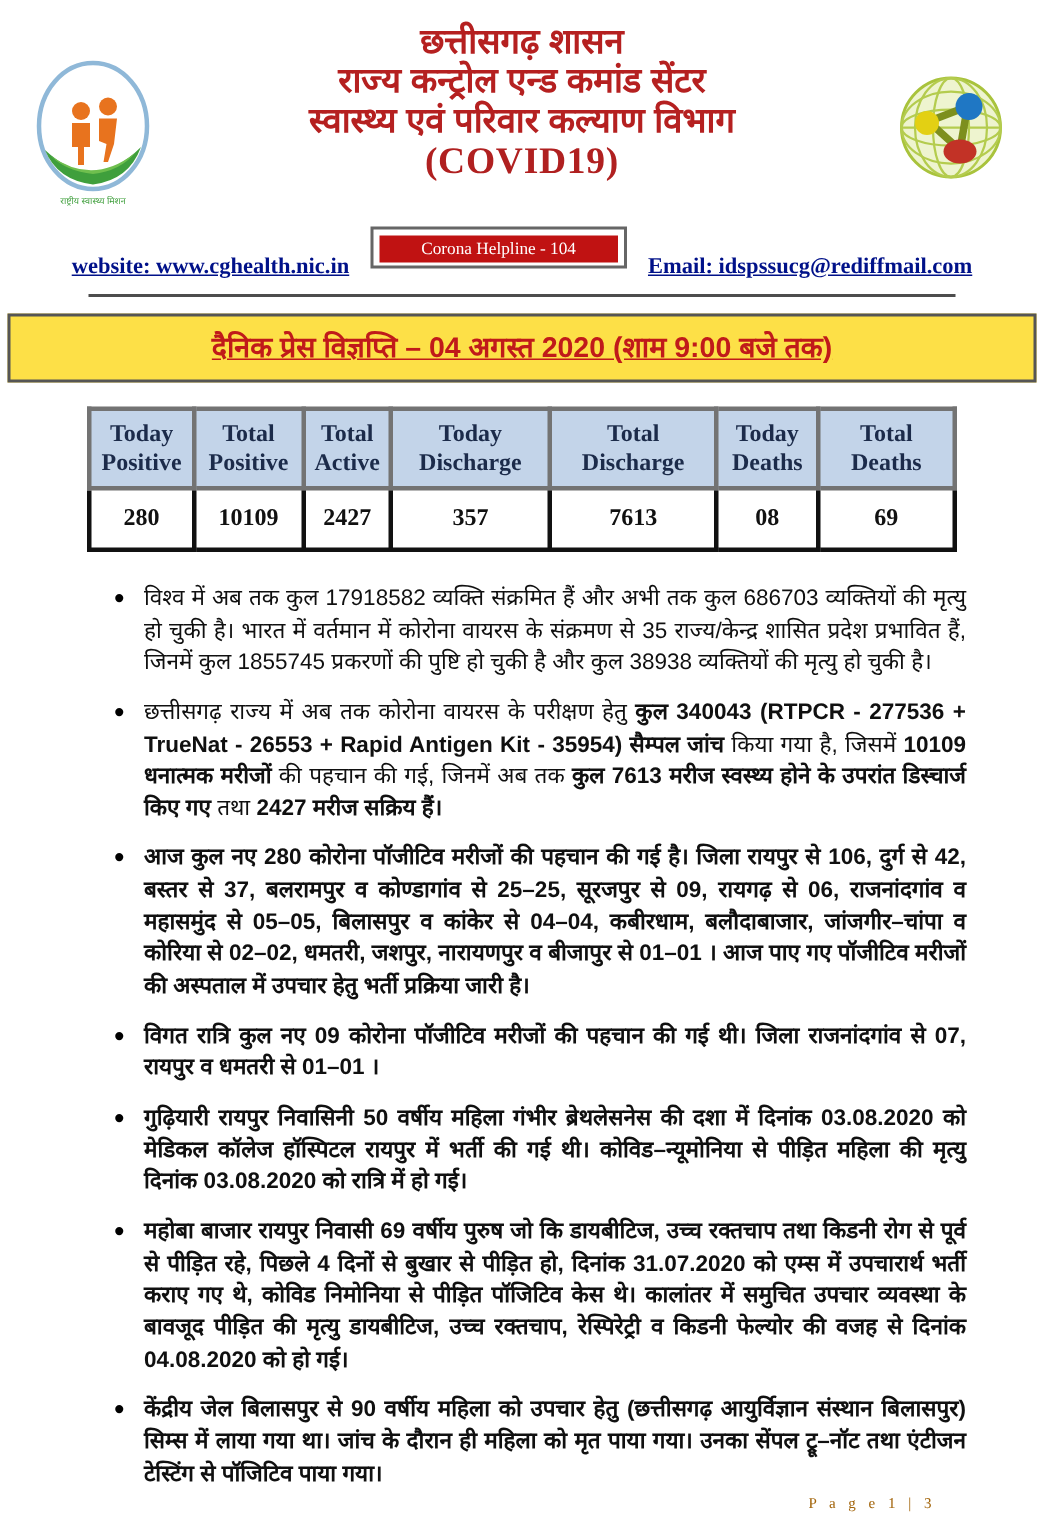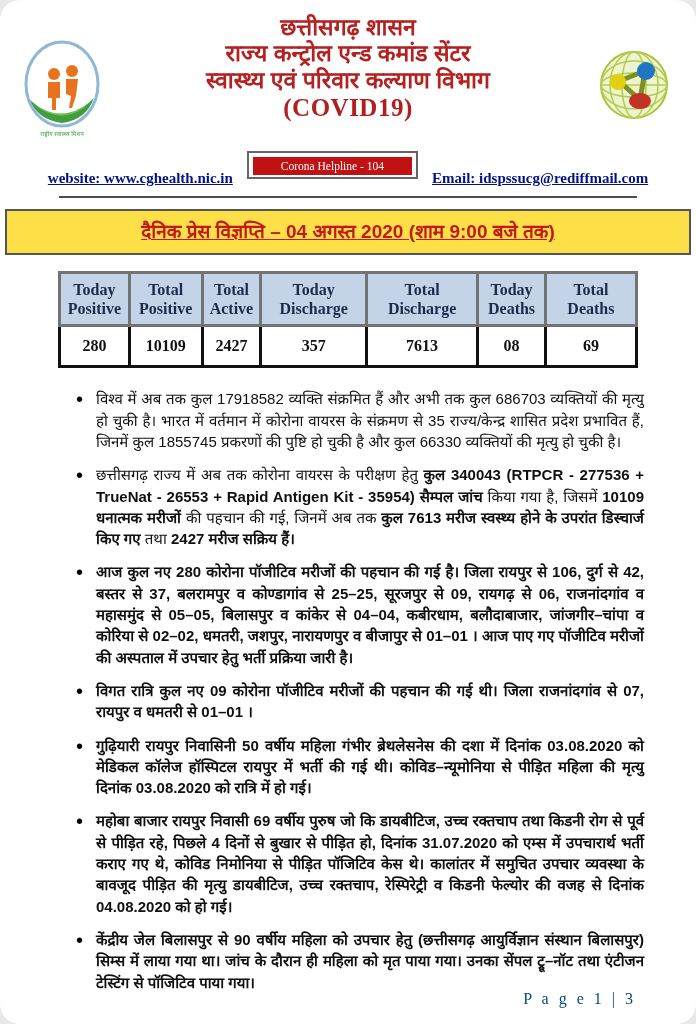--- a/index.html
+++ b/index.html
@@ -1,20 +1,20 @@
 <!DOCTYPE html>
 <html><head>
 <meta charset="utf-8">
 <style>
   * { margin:0; padding:0; box-sizing:border-box; }
   html,body { background:#e9e9e9; }
   .page {
     width:696px; height:1024px; margin:0 auto; background:#ffffff;
     position:relative; overflow:hidden;
-    font-family:"Liberation Serif", serif; color:#111;border-radius:20px;
+    font-family:"Liberation Serif", serif; color:#111;
   }
   
   .header-flex { display:flex; justify-content:space-between; align-items:flex-start; padding:14px 16px 0 16px; }
   .logo-box { flex:0 0 92px; display:flex; justify-content:center; }
   .logo-left { padding-top:24px; }
   .logo-right { padding-top:32px; }
   .header-center { flex:1; text-align:center; }
   .h-hindi { color:#b52020; font-weight:bold; font-size:23px; line-height:1.15; font-family:"Liberation Sans","DejaVu Sans",sans-serif; }
   .h-covid { color:#b02020; font-weight:bold; font-size:25px; letter-spacing:.5px; margin-top:1px; font-family:"Liberation Serif",serif; }
   
@@ -49,22 +49,22 @@
   .bullet-list { list-style:none; margin:20px 52px 0 74px; padding:0; }
   .bullet-list li {
     position:relative; padding-left:22px; margin-bottom:12px;
     font-size:15px; line-height:1.42; text-align:justify; color:#101010;
     font-family:"Liberation Sans","DejaVu Sans",sans-serif;
   }
   .bullet-list li::before { content:"\2022"; position:absolute; left:2px; top:-3px; font-size:20px; color:#000; }
   .seg-b { font-weight:bold; }
   
   .footer-page {
-    position:absolute; right:60px; bottom:16px; color:#0c4a6e;
-    letter-spacing:3px; font-size:16px; font-family:"Liberation Serif",serif;
+    position:absolute; right:72px; bottom:16px; color:#a16207;
+    letter-spacing:3px; font-size:10px; font-family:"Liberation Serif",serif;
   }
 </style>
 </head>
 <body>
 
 <div class="page">
 
   <div class="header-flex">
     <div class="logo-box logo-left">
       <svg width="84" height="104" viewBox="0 0 84 104">
@@ -142,21 +142,21 @@
       <td>2427</td>
       <td>357</td>
       <td>7613</td>
       <td>08</td>
       <td>69</td>
     </tr>
   </tbody>
     </table>
 
   <ul class="bullet-list">
-      <li><span>विश्व में अब तक कुल 17918582 व्यक्ति संक्रमित हैं और अभी तक कुल 686703 व्यक्तियों की मृत्यु हो चुकी है। भारत में वर्तमान में कोरोना वायरस के संक्रमण से 35 राज्य/केन्द्र शासित प्रदेश प्रभावित हैं, जिनमें कुल 1855745 प्रकरणों की पुष्टि हो चुकी है और कुल 66330 व्यक्तियों की मृत्यु हो चुकी है।</span></li>
+      <li><span>विश्व में अब तक कुल 17918582 व्यक्ति संक्रमित हैं और अभी तक कुल 686703 व्यक्तियों की मृत्यु हो चुकी है। भारत में वर्तमान में कोरोना वायरस के संक्रमण से 35 राज्य/केन्द्र शासित प्रदेश प्रभावित हैं, जिनमें कुल 1855745 प्रकरणों की पुष्टि हो चुकी है और कुल 38938 व्यक्तियों की मृत्यु हो चुकी है।</span></li>
       <li><span>छत्तीसगढ़ राज्य में अब तक कोरोना वायरस के परीक्षण हेतु </span><span class="seg-b">कुल 340043 (RTPCR - 277536 + TrueNat - 26553 + Rapid Antigen Kit - 35954) सैम्पल जांच </span><span>किया गया है, जिसमें </span><span class="seg-b">10109 धनात्मक मरीजों </span><span>की पहचान की गई, जिनमें अब तक </span><span class="seg-b">कुल 7613 मरीज स्वस्थ्य होने के उपरांत डिस्चार्ज किए गए </span><span>तथा </span><span class="seg-b">2427 मरीज सक्रिय हैं।</span></li>
       <li><span class="seg-b">आज कुल नए 280 कोरोना पॉजीटिव मरीजों की पहचान की गई है। जिला रायपुर से 106, दुर्ग से 42, बस्तर से 37, बलरामपुर व कोण्डागांव से 25–25, सूरजपुर से 09, रायगढ़ से 06, राजनांदगांव व महासमुंद से 05–05, बिलासपुर व कांकेर से 04–04, कबीरधाम, बलौदाबाजार, जांजगीर–चांपा व कोरिया से 02–02, धमतरी, जशपुर, नारायणपुर व बीजापुर से 01–01 । आज पाए गए पॉजीटिव मरीजों की अस्पताल में उपचार हेतु भर्ती प्रक्रिया जारी है।</span></li>
       <li><span class="seg-b">विगत रात्रि कुल नए 09 कोरोना पॉजीटिव मरीजों की पहचान की गई थी। जिला राजनांदगांव से 07, रायपुर व धमतरी से 01–01 ।</span></li>
       <li><span class="seg-b">गुढ़ियारी रायपुर निवासिनी 50 वर्षीय महिला गंभीर ब्रेथलेसनेस की दशा में दिनांक 03.08.2020 को मेडिकल कॉलेज हॉस्पिटल रायपुर में भर्ती की गई थी। कोविड–न्यूमोनिया से पीड़ित महिला की मृत्यु दिनांक 03.08.2020 को रात्रि में हो गई।</span></li>
       <li><span class="seg-b">महोबा बाजार रायपुर निवासी 69 वर्षीय पुरुष जो कि डायबीटिज, उच्च रक्तचाप तथा किडनी रोग से पूर्व से पीड़ित रहे, पिछले 4 दिनों से बुखार से पीड़ित हो, दिनांक 31.07.2020 को एम्स में उपचारार्थ भर्ती कराए गए थे, कोविड निमोनिया से पीड़ित पॉजिटिव केस थे। कालांतर में समुचित उपचार व्यवस्था के बावजूद पीड़ित की मृत्यु डायबीटिज, उच्च रक्तचाप, रेस्पिरेट्री व किडनी फेल्योर की वजह से दिनांक 04.08.2020 को हो गई।</span></li>
       <li><span class="seg-b">केंद्रीय जेल बिलासपुर से 90 वर्षीय महिला को उपचार हेतु (छत्तीसगढ़ आयुर्विज्ञान संस्थान बिलासपुर) सिम्स में लाया गया था। जांच के दौरान ही महिला को मृत पाया गया। उनका सेंपल ट्रू–नॉट तथा एंटीजन टेस्टिंग से पॉजिटिव पाया गया।</span></li>
     </ul>
 
   <div class="footer-page">P a g e 1 | 3</div>
 

